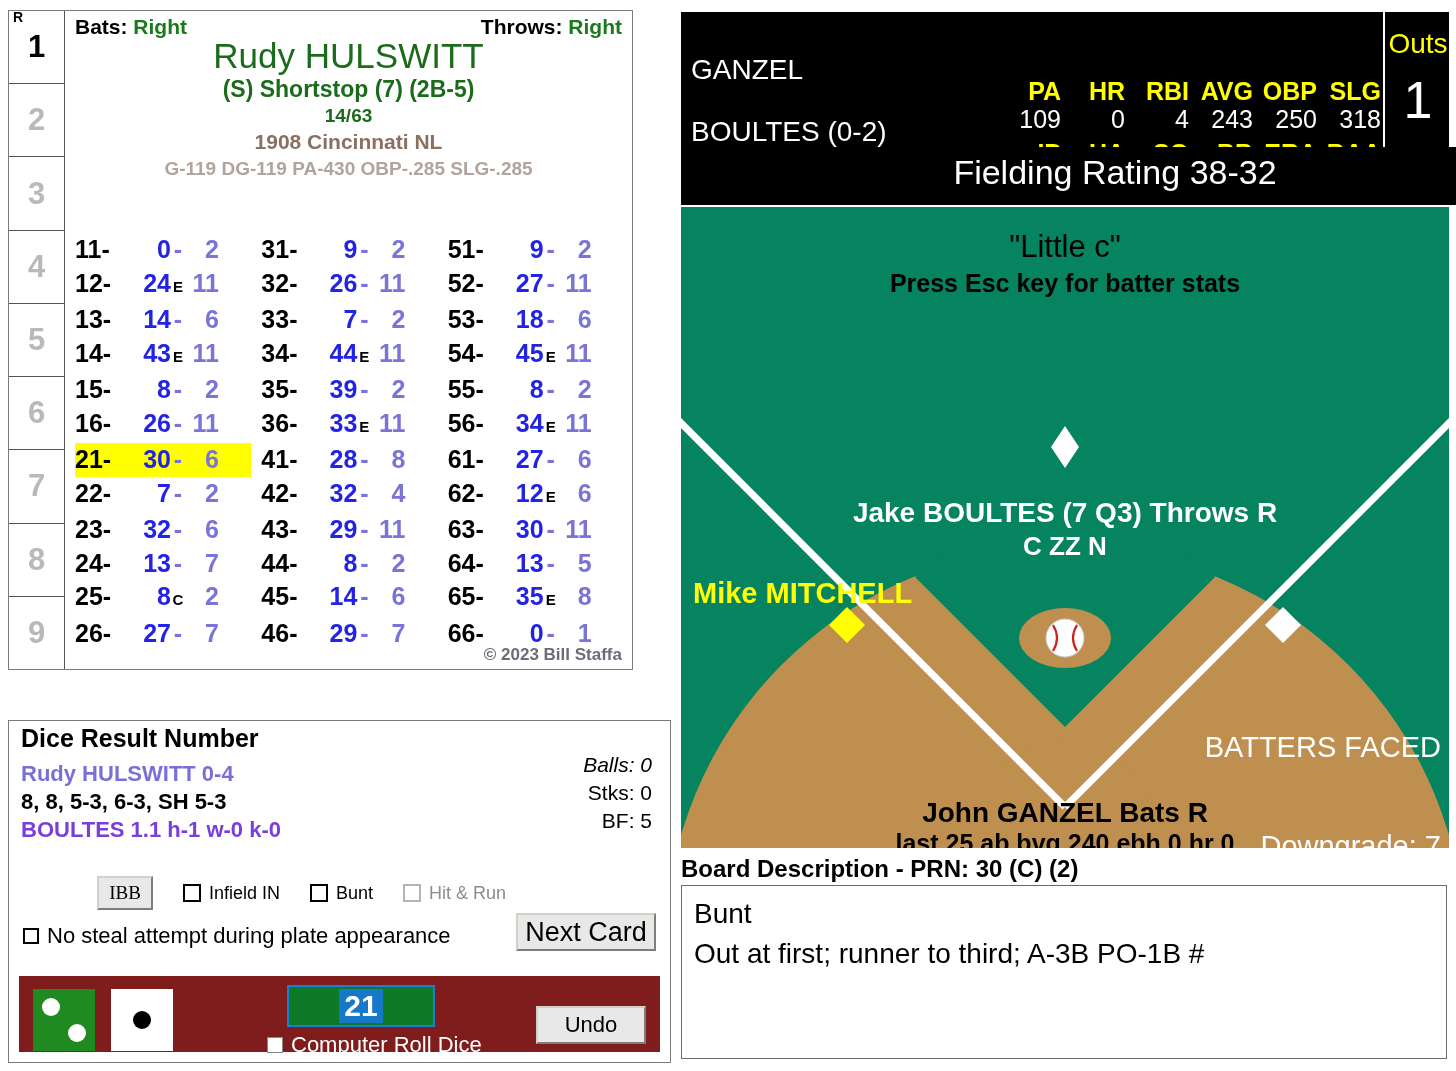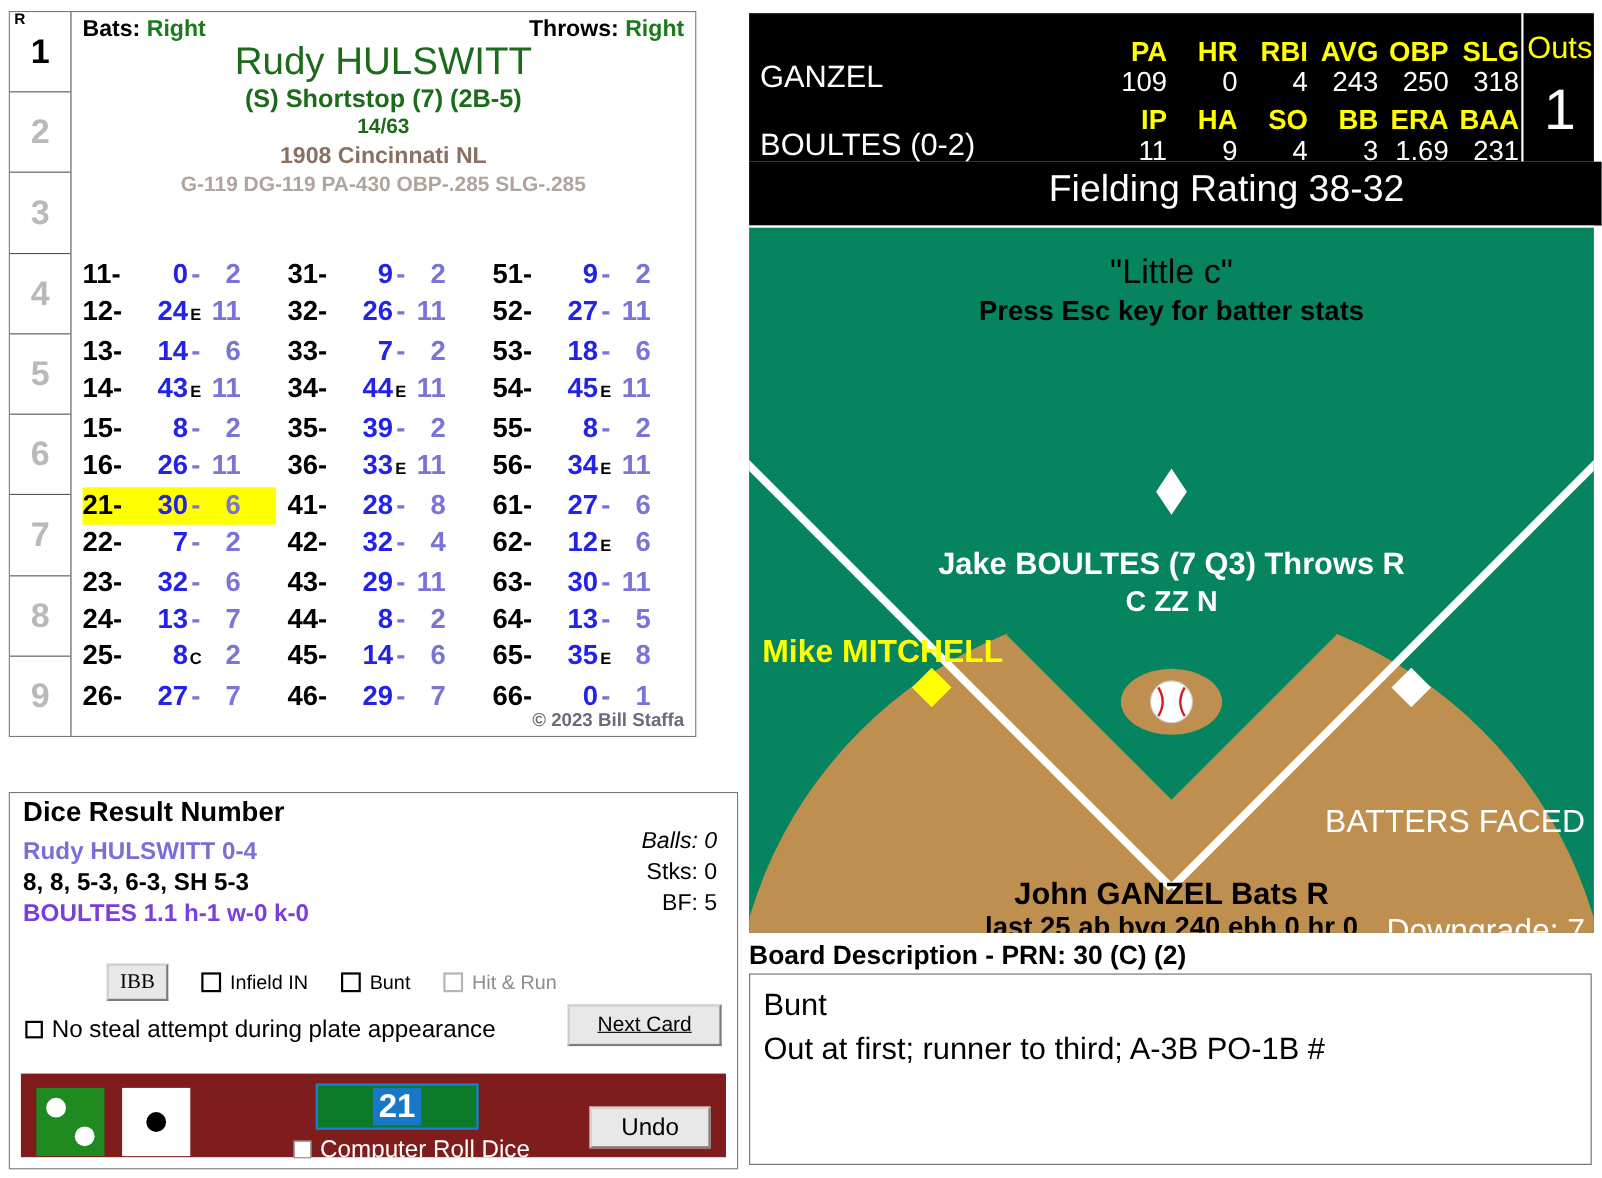--- a/index.html
+++ b/index.html
@@ -73,21 +73,21 @@
   }
   .cb-wrap{display:flex;align-items:center;margin-left:30px;font-size:18px;color:#000;}
   .cb-wrap.dim{color:#8c8c8c;}
   .cbx{width:18px;height:18px;border:2px solid #000;margin-right:8px;background:#fff;box-sizing:border-box;}
   .cb-wrap.dim .cbx{border-color:#b5b5b5;}
 
   #steal-row{position:absolute;left:14px;top:202px;display:flex;align-items:center;font-size:22px;color:#000;}
   #steal-row .cbx{width:16px;height:16px;}
   #next-card{
     position:absolute;right:14px;top:192px;width:140px;height:38px;border:2px outset #d4d0c8;background:#e8e8e8;
-    font-size:19px;display:flex;align-items:center;justify-content:center;color:#000;box-sizing:border-box;text-decoration:underline;
+    font-size:27px;display:flex;align-items:center;justify-content:center;color:#000;box-sizing:border-box;
   }
 
   #dice-black{
     position:absolute;left:10px;right:10px;bottom:10px;height:76px;background:#7f1d1d;
   }
   .die{position:absolute;top:13px;width:62px;height:62px;}
   #die-green{left:14px;background:#1f8a1f;}
   #die-white{left:92px;background:#fff;}
   .pip{position:absolute;border-radius:50%;}
   #roll-box{
@@ -103,21 +103,21 @@
   }
 
   
   #right-col{position:absolute;left:681px;top:12px;width:768px;height:1050px;}
 
   #scorebar{position:relative;width:768px;height:135px;background:#000;}
   #sb-main{position:absolute;left:0;top:0;width:700px;height:135px;}
   #sb-outs{position:absolute;left:702px;top:0;width:66px;height:135px;border-left:2px solid #fff;}
   .sb-name{position:absolute;left:10px;font-size:28px;color:#fff;font-weight:normal;white-space:nowrap;}
   #sb-name1{top:42px;} #sb-name2{top:104px;}
-  .sb-grid{position:absolute;display:grid;grid-template-columns:repeat(6,64px);}
+  .sb-grid{position:absolute;display:grid;grid-template-columns:repeat(6,64px);margin-top:44px;}
   #sb-hdr1{left:320px;top:22px;}
   #sb-val1{left:320px;top:50px;}
   #sb-hdr2{left:320px;top:84px;}
   #sb-val2{left:320px;top:112px;}
   .sb-hcell{font-size:25px;font-weight:bold;color:#ffff00;text-align:right;padding-right:4px;line-height:26px;}
   .sb-vcell{font-size:25px;color:#fff;text-align:right;padding-right:4px;line-height:26px;}
   #outs-label{position:absolute;left:0;top:16px;width:100%;text-align:center;font-size:28px;font-weight:normal;color:#ffff00;}
   #outs-val{position:absolute;left:0;top:58px;width:100%;text-align:center;font-size:52px;color:#fff;}
 
   #fieldbar{position:relative;width:868px;height:58px;background:#000;}

